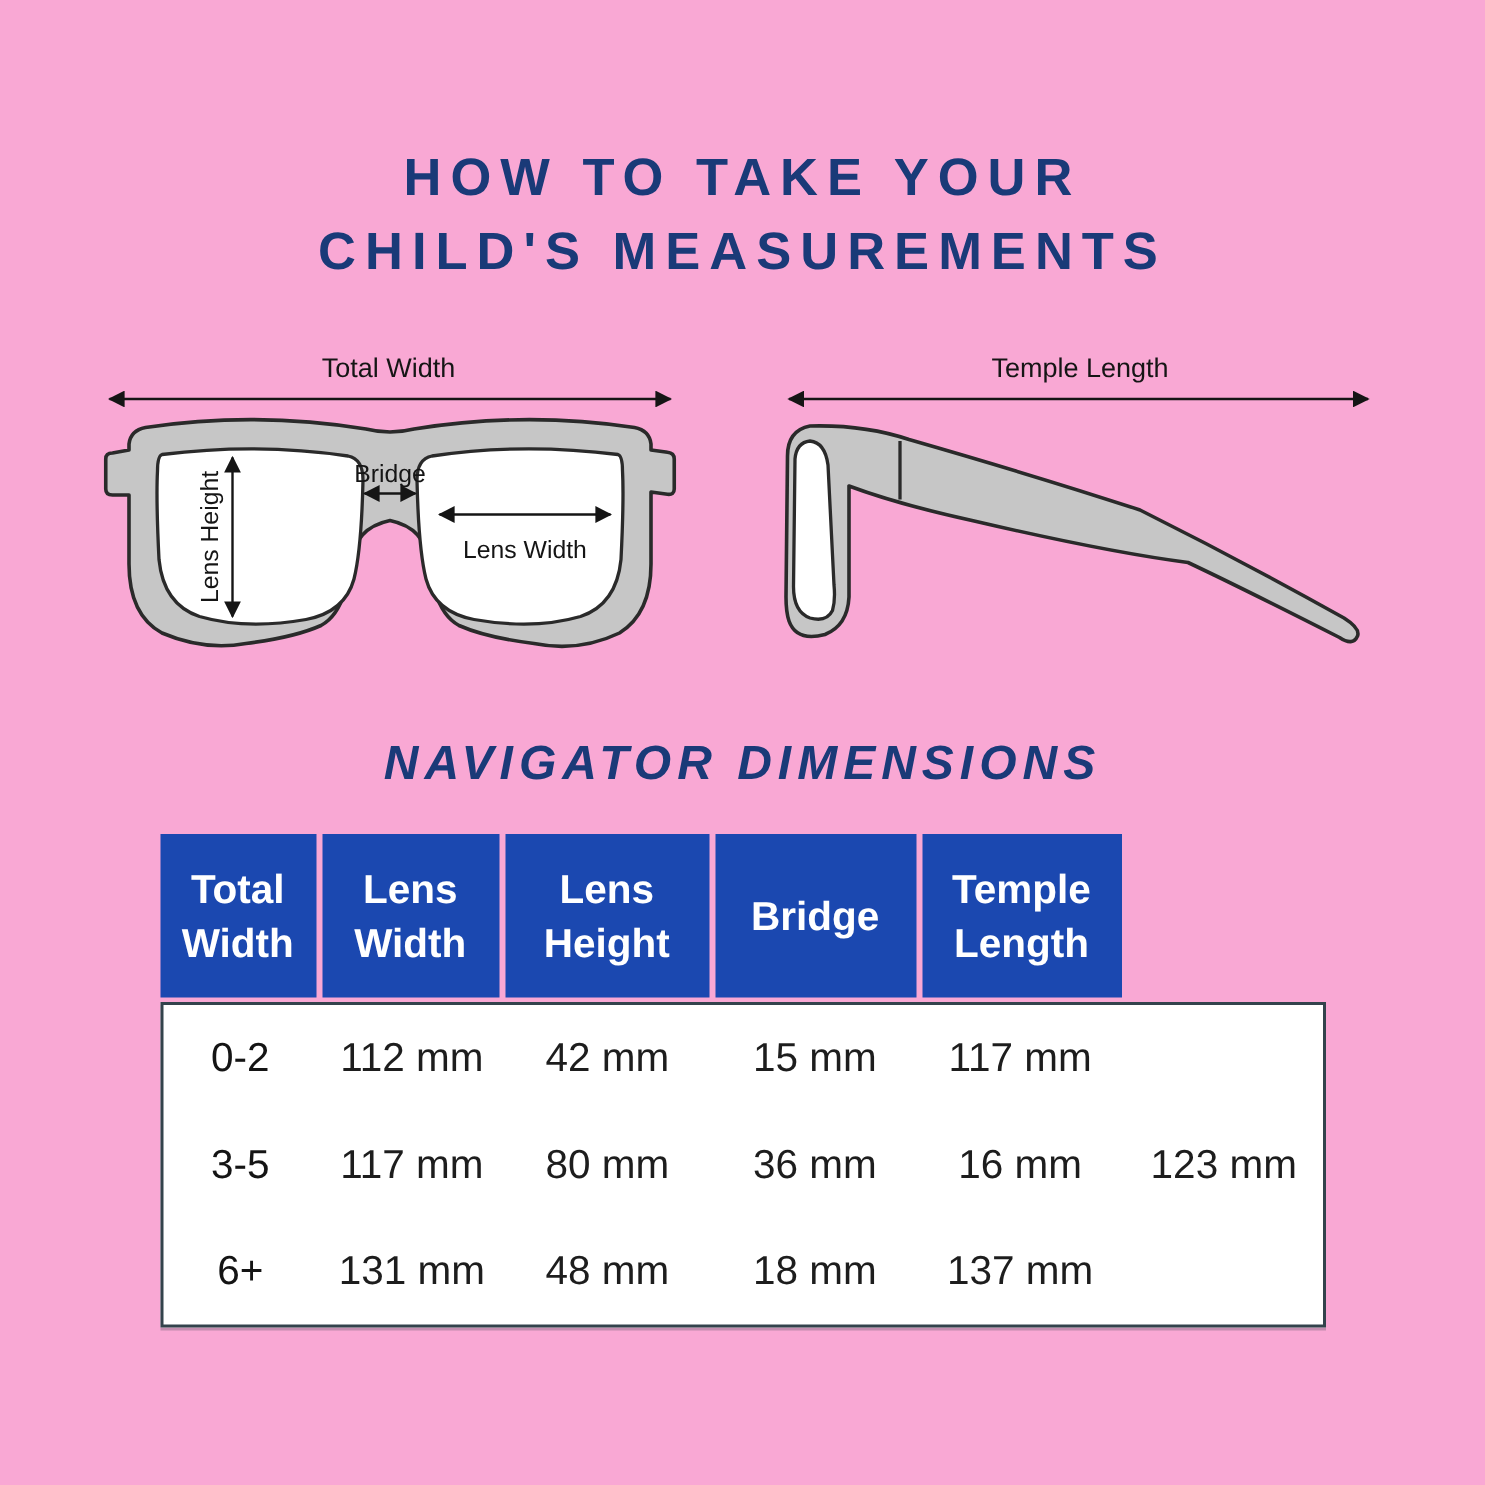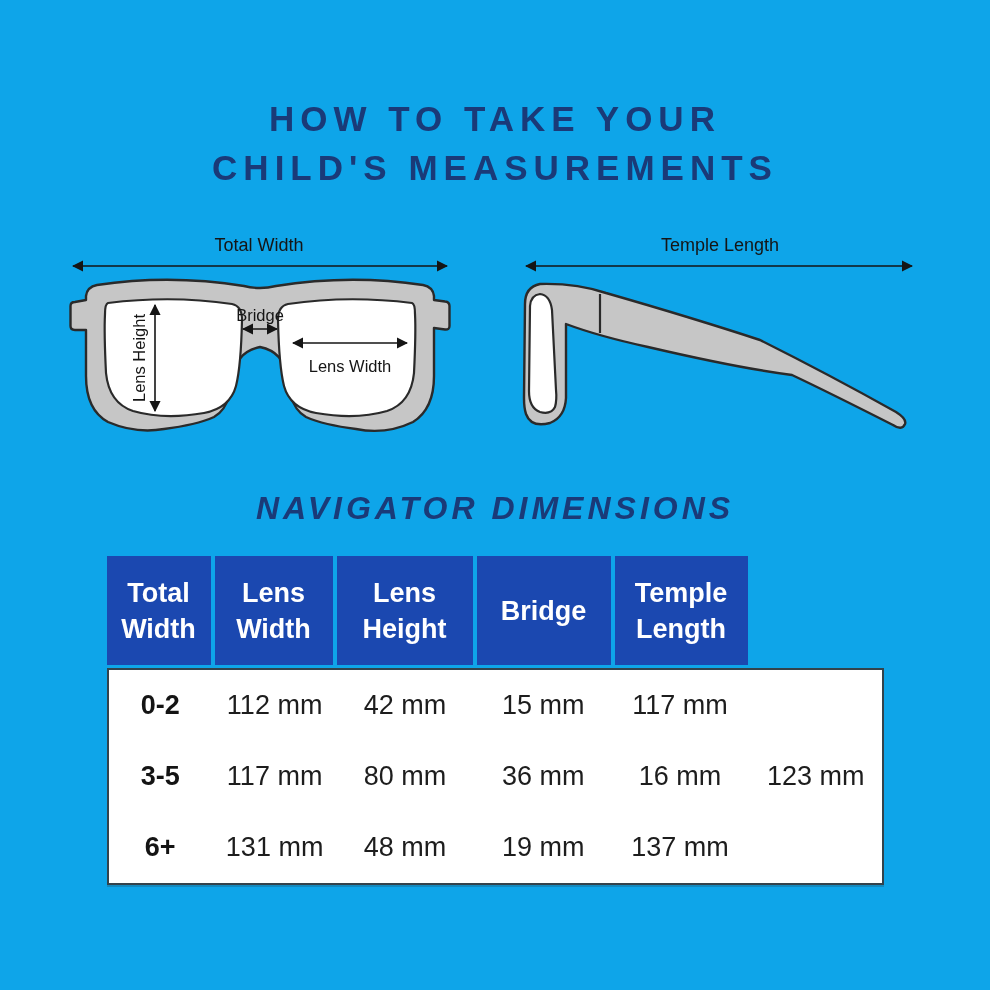--- a/index.html
+++ b/index.html
@@ -1,20 +1,20 @@
 <!DOCTYPE html>
 <html><head>
 <meta charset="utf-8">
 <style>
   html,body { margin:0; padding:0; background:#ffffff; }
   .page {
     position:relative;
     width:990px; height:990px;
     margin:0 auto;
-    background:#0ea5e9;
+    background:#f9a8d4;
     font-family:"Liberation Sans","DejaVu Sans",sans-serif;
     overflow:hidden;
   }
   
   .main-title {
     margin:0; padding-top:94px;
     text-align:center;
     font-size:35px; line-height:49px;
     font-weight:bold;
     letter-spacing:6px;
@@ -67,21 +67,21 @@
     background:#ffffff;
     box-shadow:0 2px 0 rgba(40,55,65,0.25);
   }
   .trow { height:71px; align-items:center; }
   .td {
     text-align:center;
     font-size:27px;
     color:#1d1d1d;
     padding:0 4px;
   }
-  .td.size { font-weight:bold; color:#141414; }
+  .td.size { font-weight:normal; color:#141414; }
 </style>
 </head>
 <body>
 
 <div class="page">
 
   <h1 class="main-title"><span>HOW TO TAKE YOUR</span><br><span>CHILD'S MEASUREMENTS</span></h1>
 
   <div class="diagrams">
 
@@ -162,19 +162,19 @@
         <div class="td">117 mm</div>
         <div class="td">80 mm</div>
         <div class="td">36 mm</div>
         <div class="td">16 mm</div>
         <div class="td">123 mm</div>
       </div>
       <div class="trow">
         <div class="td size">6+</div>
         <div class="td">131 mm</div>
         <div class="td">48 mm</div>
-        <div class="td">19 mm</div>
+        <div class="td">18 mm</div>
         <div class="td">137 mm</div>
       </div>
     </div>
   </div>
 
 </div>
 
 </body></html>

